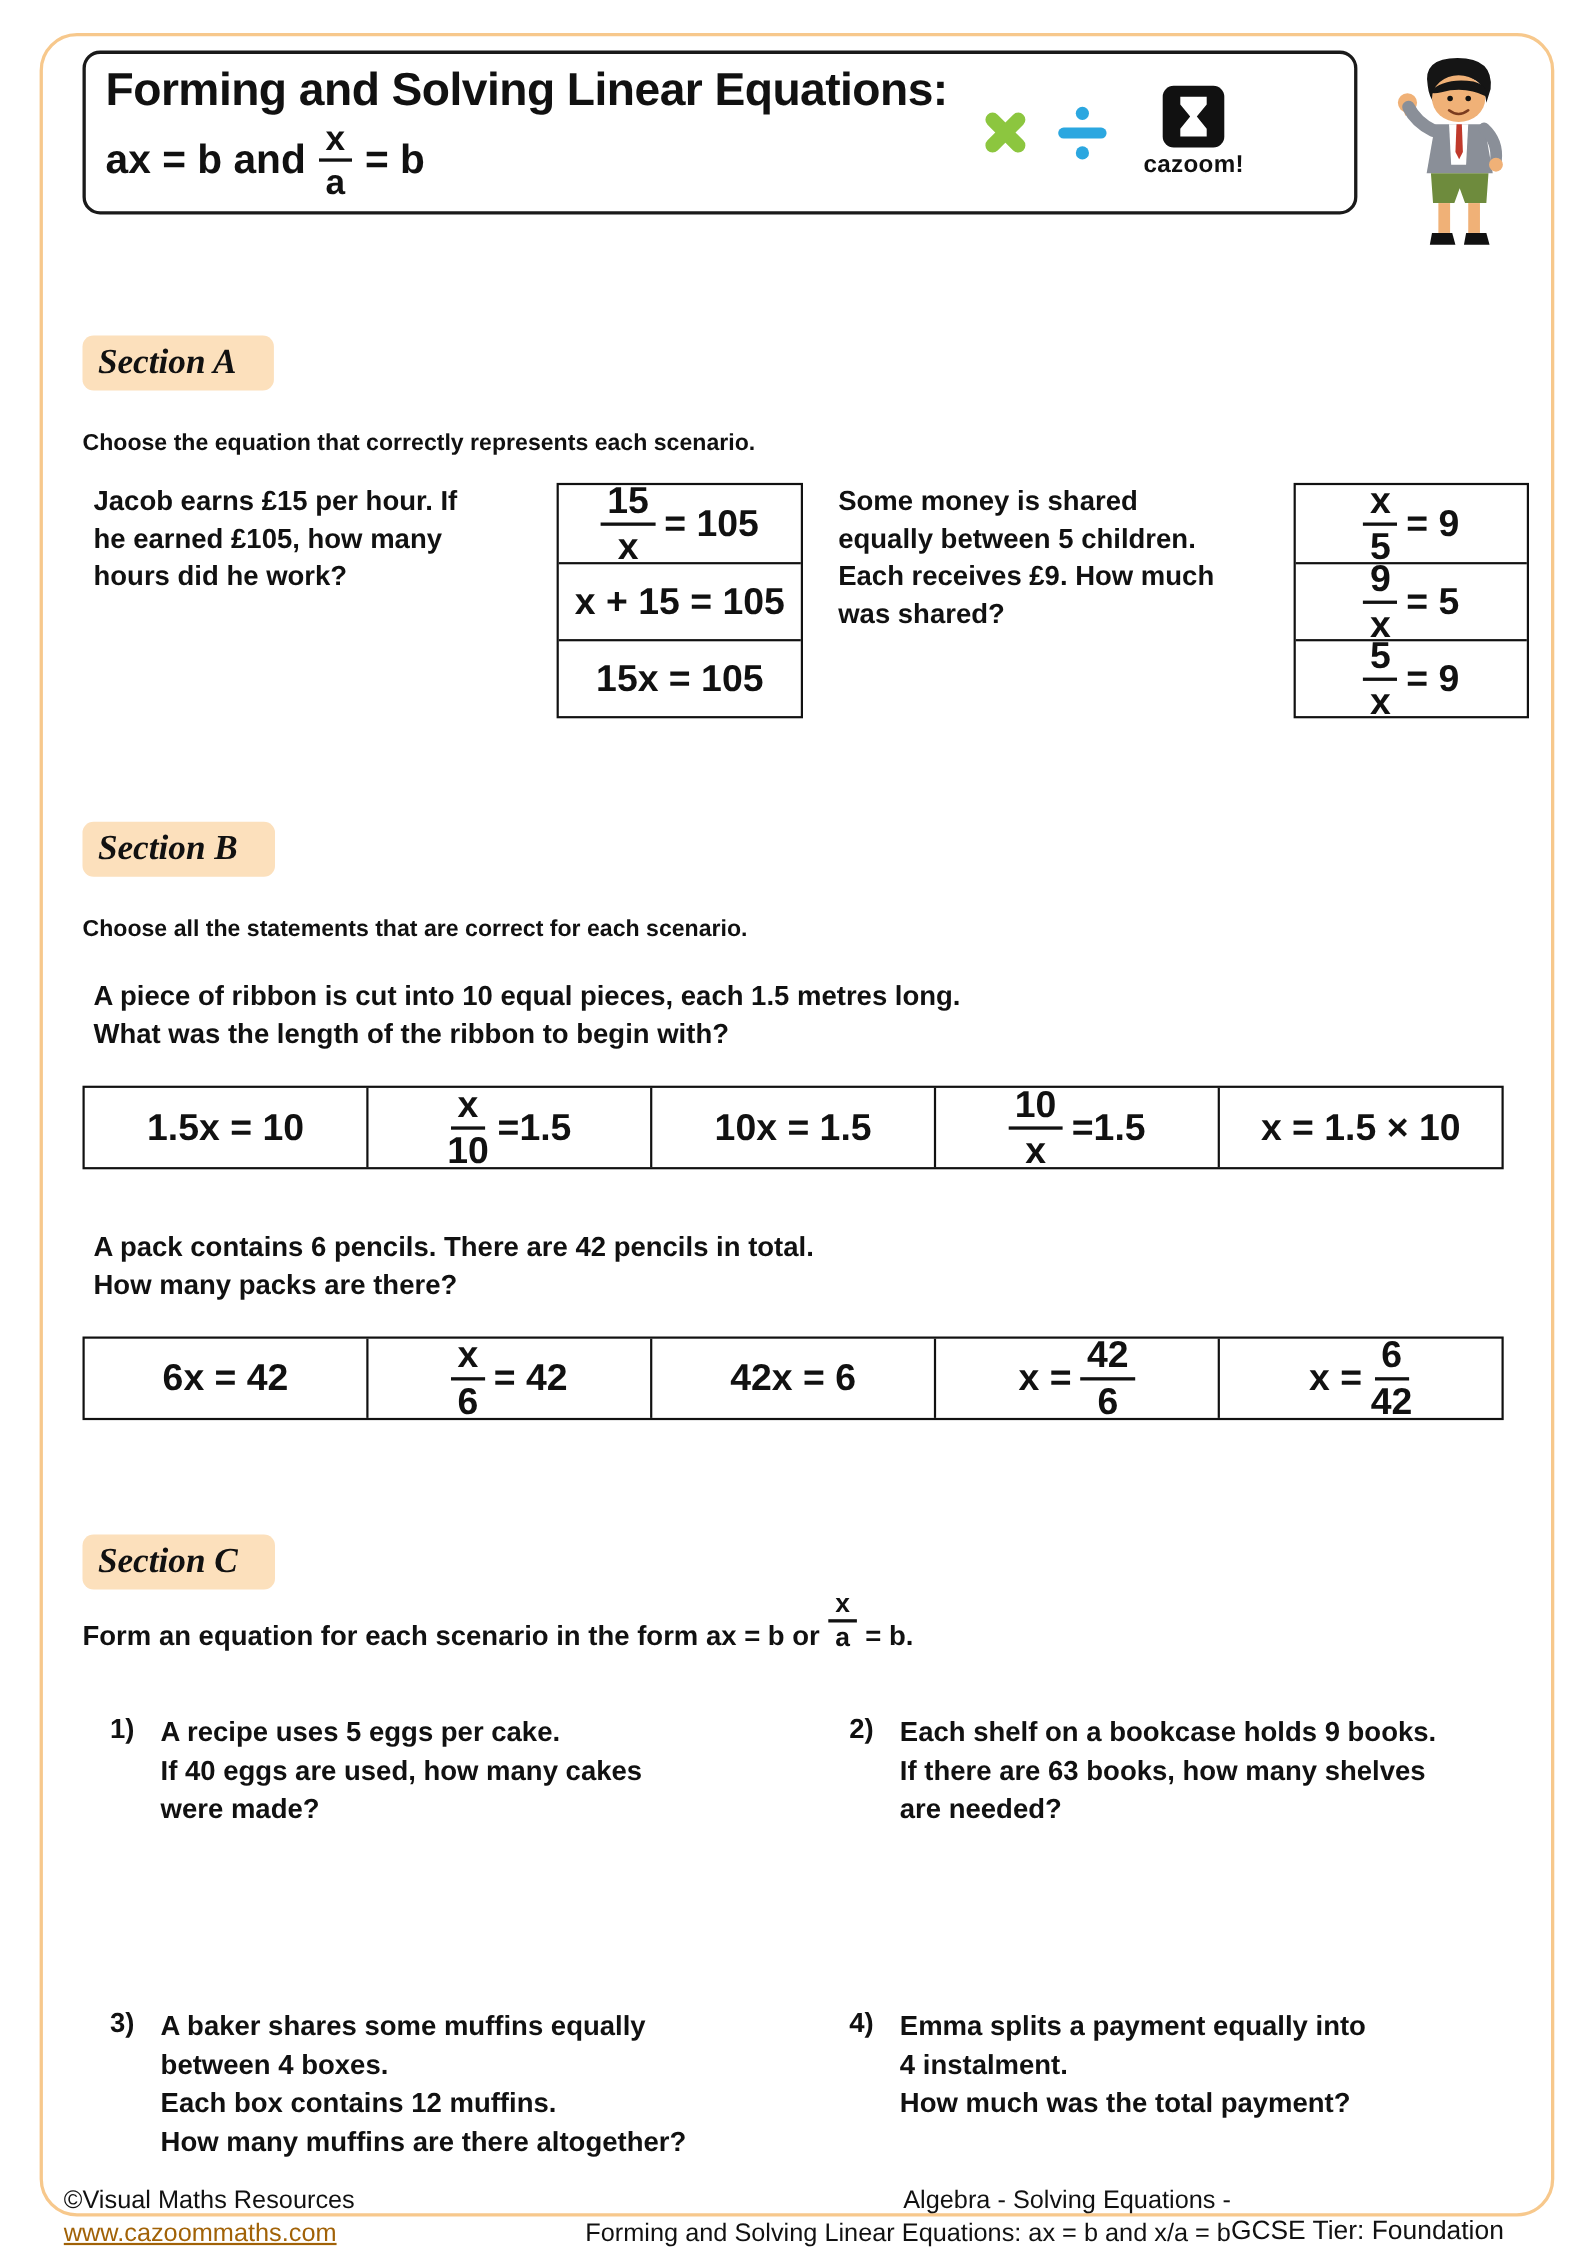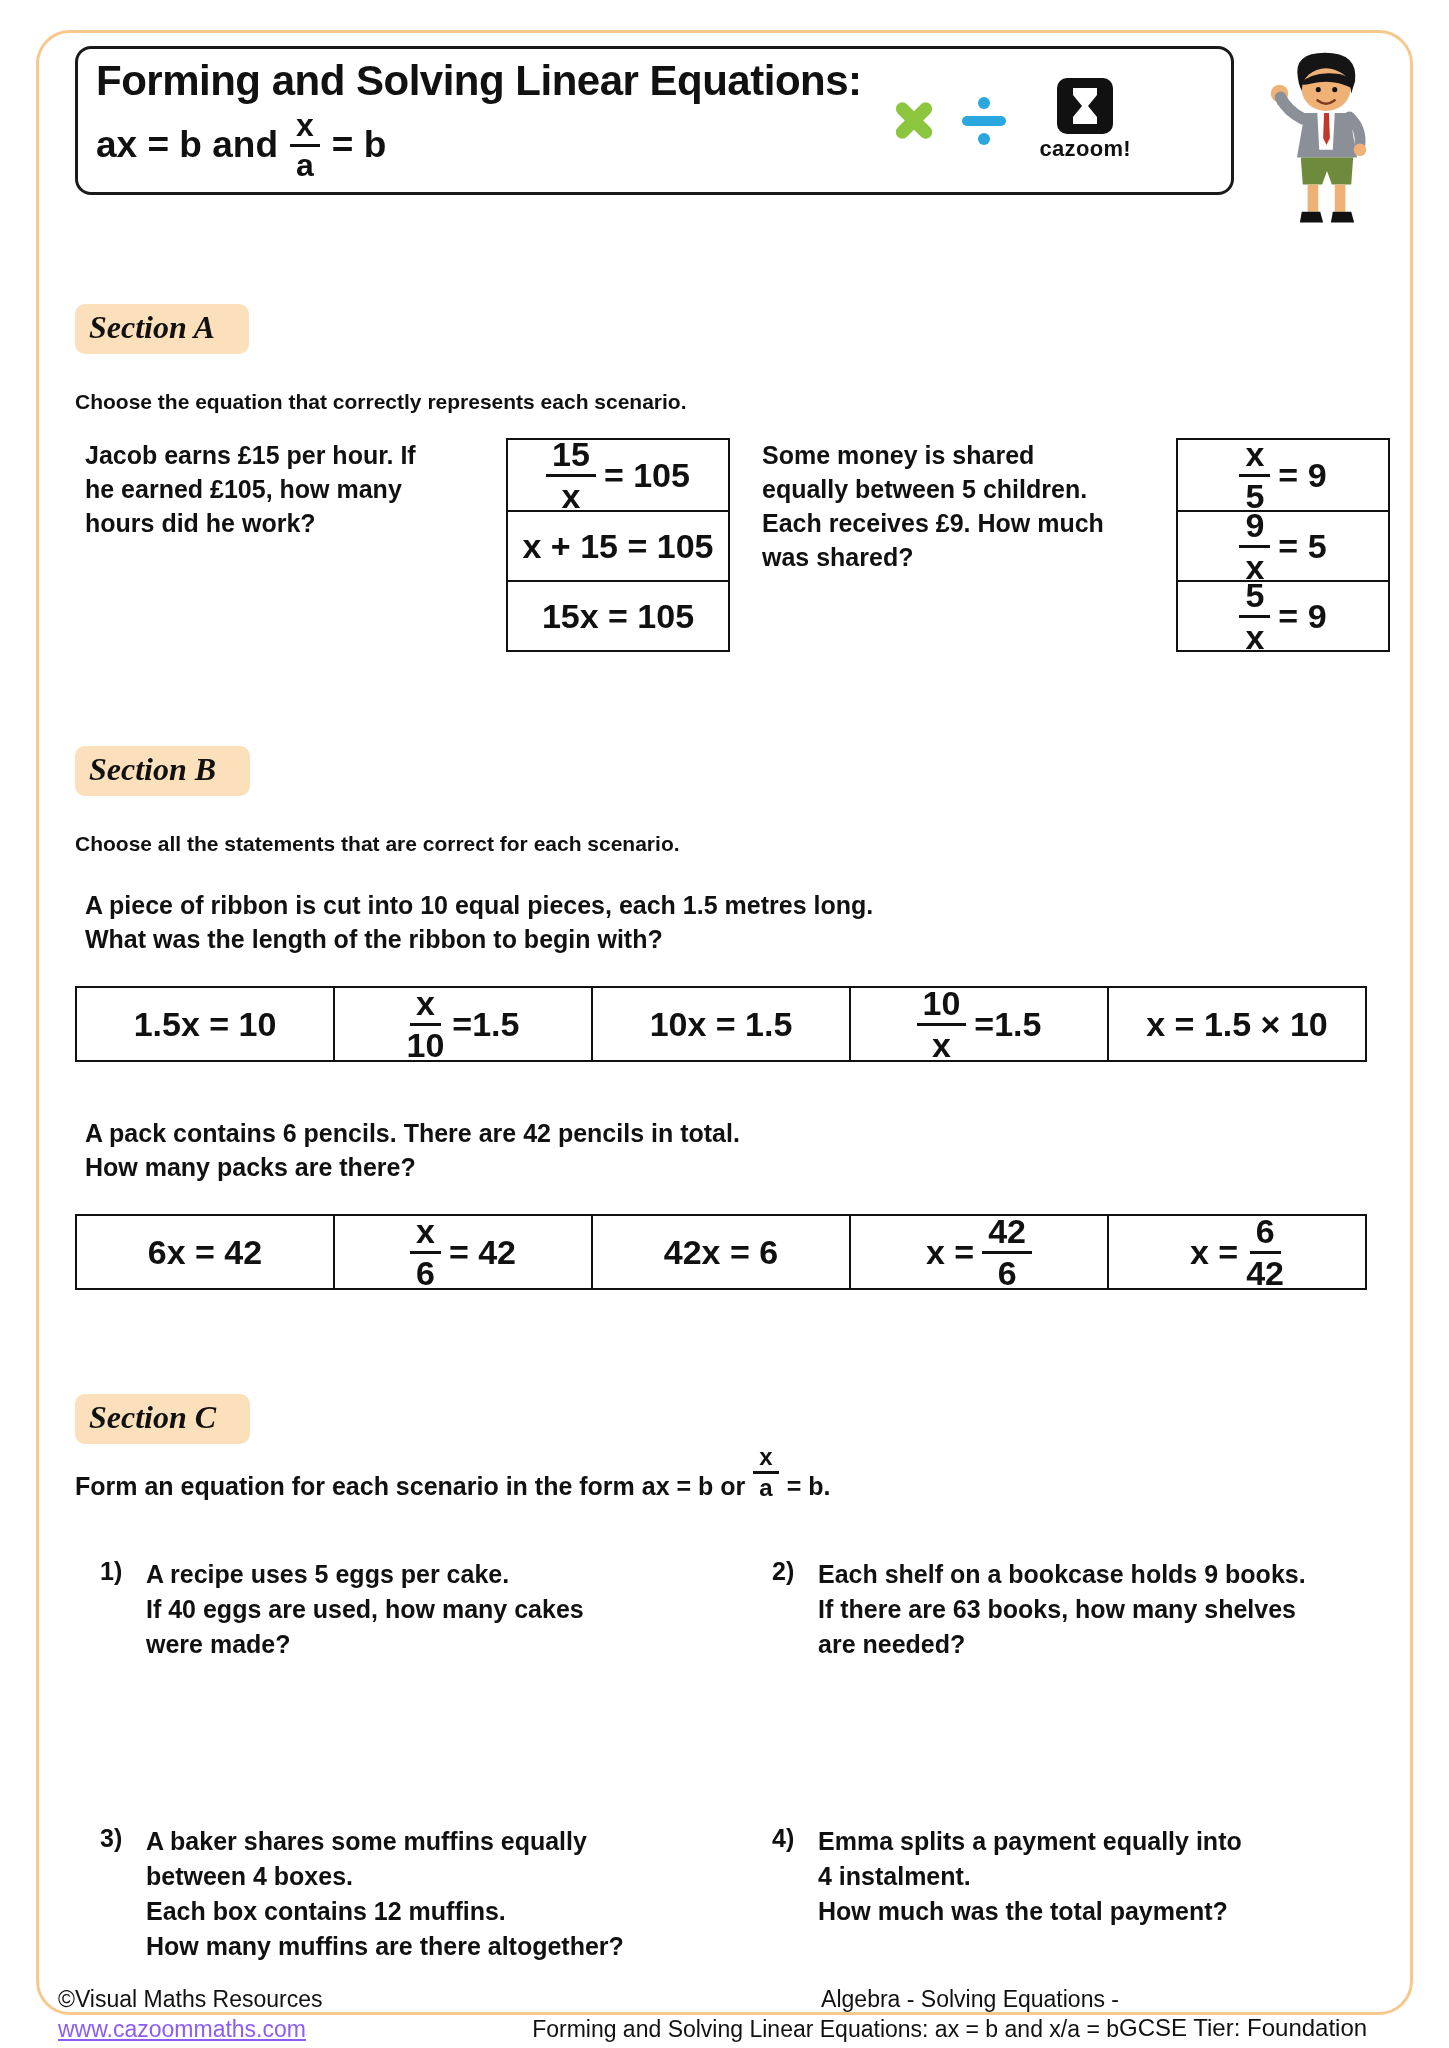--- a/index.html
+++ b/index.html
@@ -96,21 +96,21 @@
   .prob-col2 { flex:1; }
   .pnum { font-weight:bold; font-size:25px; width:46px; flex:0 0 auto; }
   .plines .bold-line { line-height:35px; }
 
   
   .footer {
     position:absolute; left:58px; bottom:4px; width:1333px;
     display:flex; align-items:flex-start; font-size:23px;
   }
   .footer-left { width:330px; line-height:30px; }
-  .footer-left a { color:#8b5cf6; text-decoration:underline; }
+  .footer-left a { color:#a16207; text-decoration:underline; }
   .footer-center { flex:1; text-align:right; line-height:30px; }
   .footer-right { width:272px; align-self:flex-end; font-size:24px; padding-bottom:2px; }
 </style>
 </head>
 <body>
 
 <div class="sheet">
   <div class="border-frame"></div>
 
   <div class="content">

